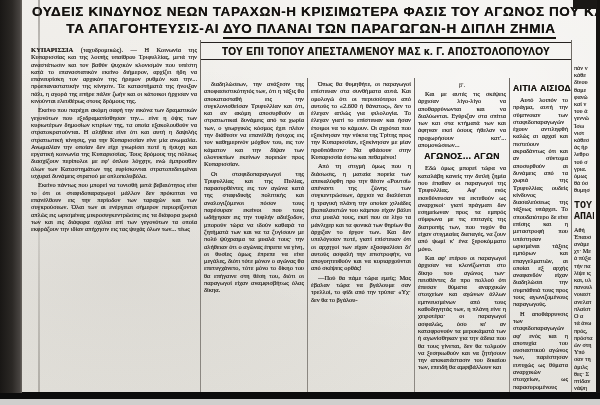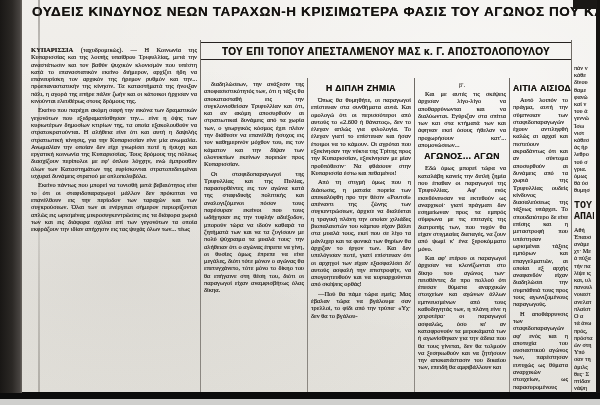--- a/index.html
+++ b/index.html
@@ -76,20 +76,21 @@
   <div class="scan-floor"></div>
   <div class="shadow-band"></div>
   <div class="left-edge"></div>
   <div class="right-edge"></div>
 
   <div class="page">
     <div class="crease"></div>
 
     <div class="headline">
       <div>ΟΥΔΕΙΣ ΚΙΝΔΥΝΟΣ ΝΕΩΝ ΤΑΡΑΧΩΝ-Η ΚΡΙΣΙΜΩΤΕΡΑ ΦΑΣΙΣ ΤΟΥ ΑΓΩΝΟΣ ΠΟΥ ΚΑΤΑΝ-</div>
+      <div><span>ΤΑ ΑΠΑΓΟΗΤΕΥΣΙΣ-ΑΙ </span><span class="u">ΔΥΟ ΠΛΑΝΑΙ ΤΩΝ ΠΑΡΑΓΩΓΩΝ-Η ΔΙΠΛΗ ΖΗΜΙΑ</span></div>
     </div>
 
     <div class="content">
 
       <div class="col col1">
         <p class="lead"><span class="dateline">ΚΥΠΑΡΙΣΣΙΑ</span> <span>(ταχυδρομικώς). — Η Κοινωνία της Κυπαρισσίας και της λοιπής υπαίθρου Τριφυλλίας, μετά την αναστάτωσιν και τον βαθύν ψυχικόν κλονισμόν που υπέστη κατά το επαναστατικόν εκείνο διήμερον, αρχίζει ήδη να επανευρίσκη τον αρχικόν της ήρεμον ρυθμόν και την... προεπαναστατικήν της κίνησιν. Τα καταστήματά της ήνοιξαν πάλι, η αγορά της επήρε πάλιν ζωήν και οι κάτοικοι ήρχισαν να κινούνται ελευθέρως στους δρόμους της.</span></p>
         <div>
             <p class="bp">Εκείνο που παρέχει ακόμη σαφή την εικόνα των δραματικών γεγονότων που εξεδραματίσθησαν την... είνε η όψις των κυριωτέρων δημοσίων κτιρίων της, τα οποία εξακολουθούν να στρατοκρατούνται. Η αλήθεια είνε ότι και αυτή η δαψιλής στρατιωτική κίνησις, για την Κυπαρισσίαν είνε μία ανωμαλία. Ανωμαλίαν την οποίαν δεν είχε γνωρίσει ποτέ η ήσυχη και εργατική κοινωνία της Κυπαρισσίας. Τους δρόμους της πόλεως διασχίζουν περίπολοι με εφ' όπλου λόγχην, ενώ έμπροσθεν όλων των Καταστημάτων της ευρίσκονται στρατοπεδευμέναι ισχυραί δυνάμεις στρατού με οπλοπολυβόλα.</p>
             <p class="bp">Εκείνο πάντως που μπορεί να τονισθή μετά βεβαιότητος είνε το ότι οι σταφιδοπαραγωγοί μάλλον δεν πρόκειται να επανέλθουν εις την περίοδον των ταραχών και των συγκρούσεων. Όλαι των αι ενέργειαι σήμερον περιορίζονται απλώς εις ωρισμένας μικροσυγκεντρώσεις εις τα διάφορα χωριά των και εις διάφορα σχόλια επί των γεγονότων τα οποία εκφράζουν την ιδίαν απήχησιν εις τας ψυχάς όλων των... τέως</p>
           </div>
@@ -104,21 +105,20 @@
           <div class="col col2">
             <div>
                 <p class="bp">διαδηλώσεων, την ανάξεσιν της αποφασιστικότητός των, ότι η τάξις θα αποκατασταθή εις την συγκλονισθείσαν Τριφυλλίαν και ότι, και αν ακόμη αποσυρθούν αι στρατιωτικαί δυνάμεις από τα χωρία των, ο γεωργικός κόσμος έχει πλέον την διάθεσιν να επανέλθη ήσυχος εις τον καθημερινόν μόχθον του, εις τον κάματον και την δίψαν των ολονυκτίων εκείνων πορειών προς Κυπαρισσίαν.</p>
                 <p class="bp">Οι σταφιδοπαραγωγοί της Τριφυλλίας και της Πυλίας, παρασυρθέντες εις τον αγώνα κατά της σταφιδικής πολιτικής και αναλογιζόμενοι πόσον τους παρέσυραν εκείνοι που τους ωδήγησαν εις την τυφλήν αδιέξοδον, μπορούν τώρα να ιδούν καθαρά τα ζητήματά των και να τα ζυγίσουν με πολύ ψύχραιμα τα μυαλά τους· την αλήθειαν ότι ο αγώνας έπρεπε να γίνη, οι θυσίες όμως έπρεπε να είνε μεγάλες, διότι τότε μόνον ο αγώνας θα επετυγχάνετο, τότε μόνο το δίκηο του θα επήγαινε στη θέση του, διότι οι παραγωγοί είχαν αναμφισβήτως όλας δίκηα.</p>
               </div>
           </div>
 
           <div class="vr"></div>
 
           <div class="col col3">
-            <div class="subhead">Η ΔΙΠΛΗ ΖΗΜΙΑ</div>
             <div>
                 <p class="bp">Όπως θα θυμηθήτε, οι παραγωγοί επίστευαν στα συνθήματα αυτά. Και ομολογώ ότι οι περισσότεροι από αυτούς το «2.600 ή θάνατος», δεν το έλεγαν απλώς για φιλολογία. Το έλεγαν γιατί το επίστευαν και ήσαν έτοιμοι να το κάμουν. Οι αγρόται που εξεκίνησαν την νύκτα της Τρίτης προς την Κυπαρισσίαν, εξεκίνησαν με μίαν προϋπόθεσιν· Να φθάσουν στην Κυπαρισσία έστω και πεθαμένοι!</p>
                 <p class="bp">Από τη στιγμή όμως που η διάσωσις, η ματαία πορεία των απεκαλύφθη προ την θέσιν «Ρουτσί» απέναντι της ζώνης των συγκεντρώσεων, άρχισε να διαλύεται η τραγική πλάνη την οποίαν χιλιάδες βιοπαλαιστών του κάμπου είχαν βάλει στα μυαλά τους, εκεί που σε λίγο τα μάνλιχερ και τα φονικά των θηρίων θα άρχιζαν το έργον των. Και δεν υπελόγισαν ποτέ, γιατί επίστευαν ότι οι αρχηγοί των είχαν εξασφαλίσει δι' αυτούς ασφαλή την επιστροφήν, να απογοητευθούν και να κυριαρχούνται από σκέψεις ορθάς!</p>
                 <p class="bp">—Πού θα πάμε τώρα εμείς; Μας έβαλαν τώρα να βγάλουμε σαν τρελλοί, το φίδι από την τρύπα· «Υχ· δεν θα το βγάλου-</p>
               </div>
           </div>
 
           <div class="vr"></div>
 
           <div class="col col4">

